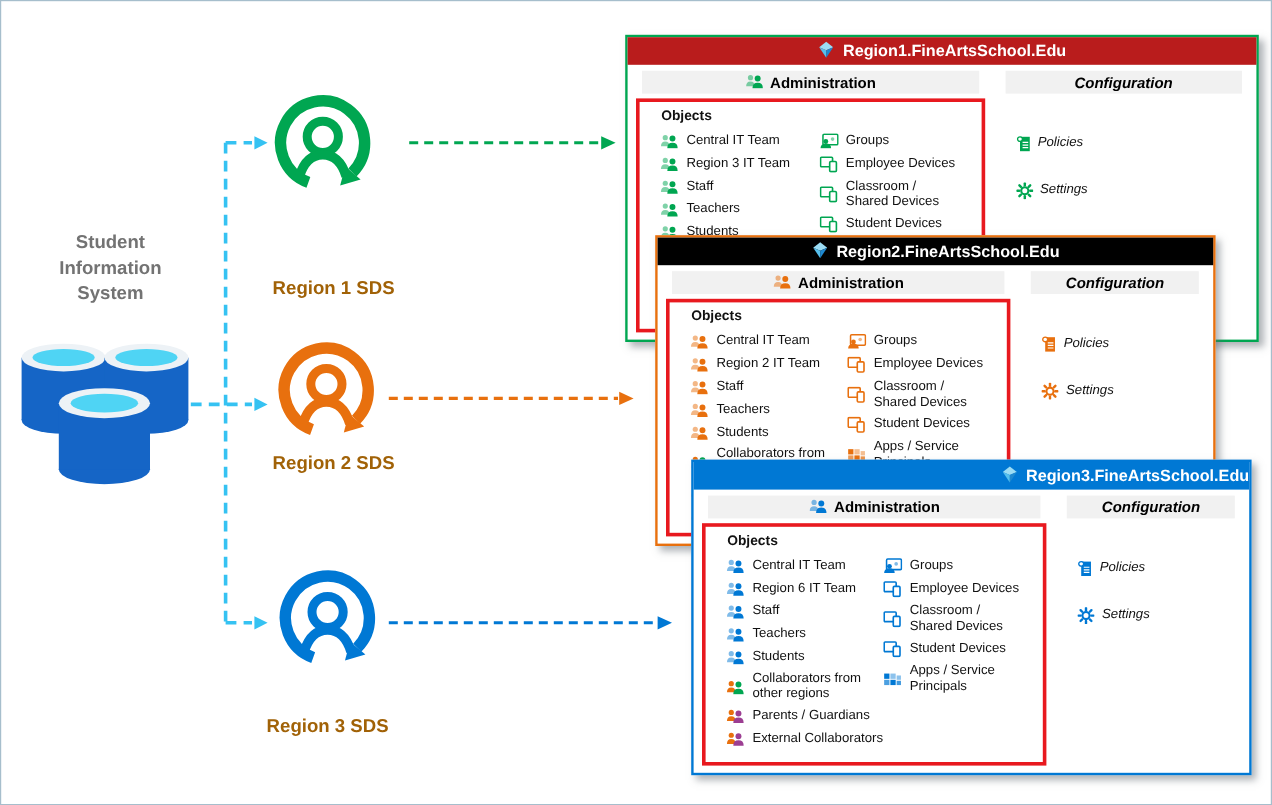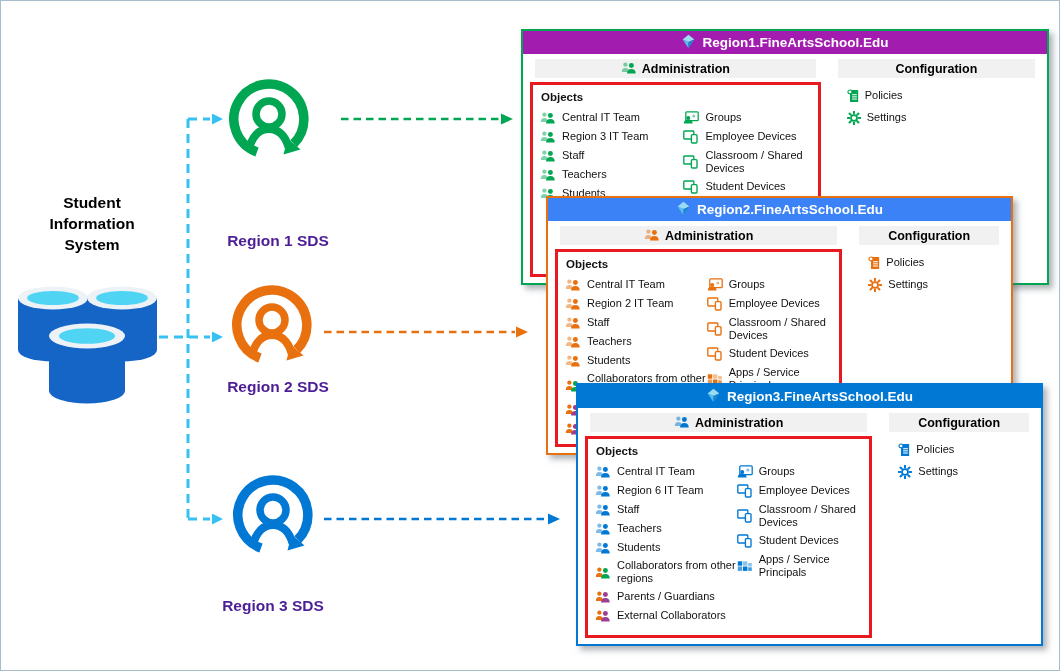--- a/index.html
+++ b/index.html
@@ -1,37 +1,37 @@
 <!DOCTYPE html>
 <html><head>
 <meta charset="utf-8">
 <style>
   html,body{margin:0;padding:0;background:#fff;font-family:"Liberation Sans",sans-serif;}
   .stage{position:relative;width:1058px;height:669px;border:1px solid #A6BECC;background:#fff;overflow:hidden;}
   .abs{position:absolute;}
   #connectors{position:absolute;left:0;top:0;z-index:0;}
-  .sis-title{left:20px;top:192px;width:142px;text-align:center;font-weight:bold;font-size:15.5px;line-height:1.35;color:#000000;z-index:1;}
+  .sis-title{left:20px;top:192px;width:142px;text-align:center;font-weight:bold;font-size:15.5px;line-height:1.35;color:#737373;z-index:1;}
   .db-icon{left:14px;top:275px;z-index:1;}
   .sds-node{z-index:1;}
-  .sds-label{position:absolute;width:132px;text-align:center;font-weight:bold;font-size:15.5px;color:#4c1d95;z-index:1;}
+  .sds-label{position:absolute;width:132px;text-align:center;font-weight:bold;font-size:15.5px;color:#a16207;z-index:1;}
   .tenant-card{position:absolute;background:#fff;border:2px solid #888;display:flex;flex-direction:column;box-shadow:4px 4px 6px rgba(96,104,112,.5);box-sizing:border-box;}
   .t-header{height:23px;flex:0 0 23px;display:flex;align-items:center;justify-content:center;gap:6px;color:#fff;font-weight:bold;font-size:13.5px;}
   .t-body{flex:1;display:flex;padding:3px 7px 6px 7px;gap:12px;min-height:0;box-sizing:border-box;}
   .admin-col{display:flex;flex-direction:column;min-height:0;}
-  .config-col{flex:1;display:flex;flex-direction:column;min-width:0;}
+  .config-col{flex:1;display:flex;flex-direction:column;min-width:0;font-style:italic;}
   .sec-bar{height:19px;flex:0 0 19px;background:#F1F1F1;display:flex;align-items:center;justify-content:center;gap:5px;font-weight:bold;font-size:12.5px;color:#000;margin:2px 5px 0 5px;}
-  .objects-box{border:3px solid #E8191F;margin-top:4px;flex:1;padding:4px 7px;min-height:0;overflow:hidden;background:#fff;}
+  .objects-box{border:3px solid #E8191F;margin-top:4px;flex:1;padding:4px 17px;min-height:0;overflow:hidden;background:#fff;}
   .obj-label{font-weight:bold;font-size:11.5px;color:#111;margin:2px 0 7px 1px;}
   .obj-cols{display:flex;}
   .col-left{width:53%;}
   .col-right{width:47%;}
   .item{display:flex;gap:6px;margin-bottom:5px;font-size:11px;line-height:1.15;color:#111;align-items:center;}
   .item .ic{flex:0 0 auto;display:inline-flex;margin-top:1px;}
   .config-items{margin:10px 0 0 14px;}
-  .config-items .item{margin-bottom:7px;}
+  .config-items .item{margin-bottom:7px;margin-top:24px;}
 </style>
 </head>
 <body>
 
 <div class="stage">
 
   <svg id="connectors" width="1058" height="669">
     <g stroke="#35C2F2" stroke-width="3" stroke-dasharray="9 6" fill="none">
       <path d="M158,336 H209"></path>
       <path d="M187,118 V518"></path>
@@ -84,21 +84,21 @@
     <polygon points="77.5,70.5 64.6,59.6 60.5,75.5" fill="#0078D4"></polygon>
     <circle cx="46" cy="35" r="13" fill="none" stroke="#0078D4" stroke-width="7.5"></circle>
     <path d="M26.5,68 Q32,50 46,50 Q60,50 65.5,68" fill="none" stroke="#0078D4" stroke-width="8"></path>
       </svg></div>
   <div class="sds-label" style="left:211px;top:231px;">Region 1 SDS</div>
   <div class="sds-label" style="left:211px;top:377px;">Region 2 SDS</div>
   <div class="sds-label" style="left:206px;top:596px;">Region 3 SDS</div>
 
   <div id="cards">
       <div class="tenant-card" style="left: 520px; top: 28px; width: 528px; height: 256px; border-color: rgb(0, 166, 81); z-index: 2;">
-        <div class="t-header" style="background: #a21caf;">
+        <div class="t-header" style="background: #b91c1c;">
           <span><svg width="15" height="15" viewBox="0 0 18 18">
     <polygon points="9,1 16,6.5 9,9.5 2,6.5" fill="#9BDCF4"></polygon>
     <polygon points="2,6.5 9,9.5 9,17" fill="#56C0ED"></polygon>
     <polygon points="16,6.5 9,9.5 9,17" fill="#1E88CF"></polygon>
             </svg></span>
           <span>Region1.FineArtsSchool.Edu</span>
         </div>
         <div class="t-body">
           <div class="admin-col" style="width: 57%;">
             <div class="sec-bar">
@@ -285,21 +285,21 @@
                     </g>
                   </svg>
                 </span>
                 <span>Settings</span>
               </div>
             </div>
           </div>
         </div>
       </div>
       <div class="tenant-card" style="left: 545px; top: 195px; width: 467px; height: 259px; border-color: rgb(232, 112, 14); z-index: 3;">
-        <div class="t-header" style="background: #3b82f6;">
+        <div class="t-header" style="background: #000000;">
           <span><svg width="15" height="15" viewBox="0 0 18 18">
     <polygon points="9,1 16,6.5 9,9.5 2,6.5" fill="#9BDCF4"></polygon>
     <polygon points="2,6.5 9,9.5 9,17" fill="#56C0ED"></polygon>
     <polygon points="16,6.5 9,9.5 9,17" fill="#1E88CF"></polygon>
             </svg></span>
           <span>Region2.FineArtsSchool.Edu</span>
         </div>
         <div class="t-body">
           <div class="admin-col" style="width: 64%;">
             <div class="sec-bar">
@@ -531,21 +531,21 @@
                     </g>
                   </svg>
                 </span>
                 <span>Settings</span>
               </div>
             </div>
           </div>
         </div>
       </div>
       <div class="tenant-card" style="left: 575px; top: 382px; width: 467px; height: 263px; border-color: rgb(0, 120, 212); z-index: 4;">
-        <div class="t-header" style="background: rgb(0, 120, 212);">
+        <div class="t-header" style="background: rgb(0, 120, 212); justify-content: flex-end;">
           <span><svg width="15" height="15" viewBox="0 0 18 18">
     <polygon points="9,1 16,6.5 9,9.5 2,6.5" fill="#9BDCF4"></polygon>
     <polygon points="2,6.5 9,9.5 9,17" fill="#56C0ED"></polygon>
     <polygon points="16,6.5 9,9.5 9,17" fill="#1E88CF"></polygon>
             </svg></span>
           <span>Region3.FineArtsSchool.Edu</span>
         </div>
         <div class="t-body">
           <div class="admin-col" style="width: 64%;">
             <div class="sec-bar">

